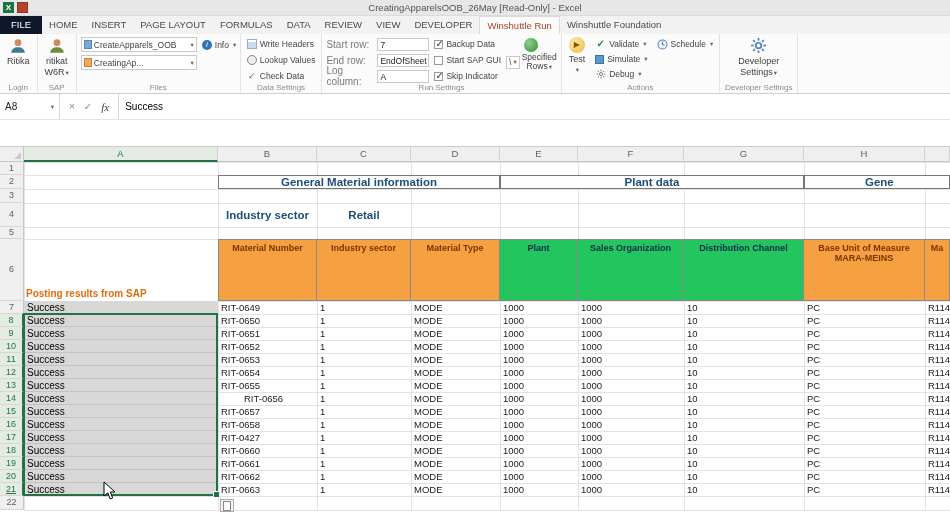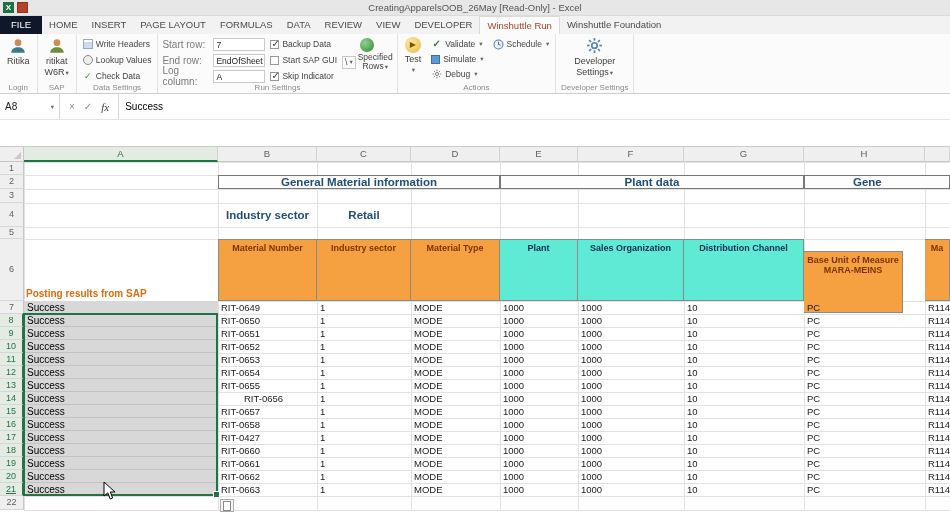--- a/index.html
+++ b/index.html
@@ -71,26 +71,26 @@
   .vline{position:absolute;width:1px;top:15px;height:348px;background:#E2E2E2;z-index:0;}
   .hline{position:absolute;height:1px;left:24px;right:0;background:#E2E2E2;z-index:0;}
   .colh{position:absolute;top:0;height:15px;background:#EFEFEF;border-right:1px solid #D2D2D2;border-bottom:1px solid #C6C6C6;font-size:9.5px;color:#616161;text-align:center;line-height:14px;z-index:3;}
   .colh.selhdr{background:#E3EBE3;color:#217346;border-bottom:2px solid #217346;}
   .corner{position:absolute;left:0;top:0;width:24px;height:15px;background:#EFEFEF;border-right:1px solid #C6C6C6;border-bottom:1px solid #C6C6C6;z-index:3;}
   .corner::after{content:"";position:absolute;right:2px;bottom:2px;border-left:7px solid transparent;border-bottom:7px solid #C9C9C9;}
   .rowh{position:absolute;left:0;width:24px;background:#EFEFEF;border-right:1px solid #C6C6C6;border-bottom:1px solid #D6D6D6;font-size:9px;color:#616161;text-align:center;z-index:3;}
   .rowh.selhdr{background:#E3EBE3;color:#217346;border-right:2px solid #217346;}
   .cell{position:absolute;z-index:2;display:flex;align-items:center;overflow:hidden;white-space:nowrap;}
   .sec{border:1px solid #777;background:#FDFDFD;color:#1F4E79;font-weight:bold;font-size:11.5px;justify-content:center;}
-  .sec.clip{justify-content:flex-start;padding-left:48px;}
+  .sec.clip{justify-content:flex-start;padding-left:60px;}
   .blue-label{color:#1F4E79;font-weight:bold;font-size:11.5px;justify-content:center;}
   .posting{color:#E26B0A;font-weight:bold;font-size:10px;align-items:flex-end;padding:0 2px 2px;}
   .th6{position:absolute;top:92px;height:62px;z-index:2;font-weight:bold;font-size:9px;line-height:10px;text-align:center;padding:3px 2px 0;border:1px solid #8A8A8A;border-left:none;overflow:hidden;}
   .th6.orange{background:#F5A142;color:#7F3300;}
-  .th6.blue{background:#5eead4;color:#0F2D51;}
+  .th6.blue{background:#22c55e;color:#0F2D51;}
   .th6.first{border-left:1px solid #8A8A8A;}
   .dcell{position:absolute;height:13px;z-index:2;font-size:9.5px;line-height:13px;padding-left:3px;overflow:hidden;white-space:nowrap;color:#1A1A1A;}
   .dcell.acell{background:#D8D8D8;border-bottom:1px solid #C2C2C2;font-size:10px;color:#000;}
   .sel{position:absolute;left:23px;top:166px;width:195px;height:183px;border:2px solid #217346;z-index:5;}
   .sel::after{content:"";position:absolute;right:-4px;bottom:-4px;width:5px;height:5px;background:#217346;border:1px solid #fff;}
   .cursor{position:absolute;left:103px;top:334px;z-index:10;}
   .paste-btn{position:absolute;left:220px;top:352px;width:14px;height:13px;background:#F4F4F4;border:1px solid #ABABAB;z-index:6;display:flex;align-items:center;justify-content:center;}
   .paste-btn::after{content:"";width:6px;height:8px;background:#fff;border:1px solid #888;}
 </style>
 </head>
@@ -136,20 +136,40 @@
         <span class="icon-avatar"><svg viewBox="0 0 16 16" width="18" height="18">
               <circle cx="8" cy="5" r="3" fill="#C98C5A"></circle>
               <path d="M2 14c0-3.3 2.7-5 6-5s6 1.7 6 5z" fill="#6E8F3C"></path>
             </svg></span>
         <span>ritikat</span>
         <span><span>W6R</span><span class="caret">▾</span></span>
       </div>
       <div class="rgroup-label">SAP</div>
     </div>
 
+    <div class="rgroup">
+      <div class="files-grid">
+        <div class="combo">
+          <span class="doc-icon"></span>
+          <span class="combo-text">CreateApparels_OOB</span>
+          <span class="caret">▾</span>
+        </div>
+        <div class="rbtn-small">
+          <span class="info-icon">i</span>
+          <span>Info</span>
+          <span class="caret">▾</span>
+        </div>
+        <div class="combo">
+          <span class="doc-icon orange"></span>
+          <span class="combo-text">CreatingAp...</span>
+          <span class="caret">▾</span>
+        </div>
+      </div>
+      <div class="rgroup-label">Files</div>
+    </div>
 
     <div class="rgroup">
       <div class="ds-col">
         <div class="rbtn-small">
           <span class="ds-icon"></span>
           <span>Write Headers</span>
         </div>
         <div class="rbtn-small">
           <span class="ds-icon lookup"></span>
           <span>Lookup Values</span>
@@ -382,21 +402,21 @@
       <div class="rowh selhdr" style="top: 310px; height: 13px; line-height: 12px;">19</div>
       <div class="rowh selhdr" style="top: 323px; height: 13px; line-height: 12px;">20</div>
       <div class="rowh selhdr" style="top: 336px; height: 13px; line-height: 12px; text-decoration: underline;">21</div>
       <div class="rowh" style="top: 349px; height: 14px; line-height: 13px;">22</div>
       <div class="th6 orange first" style="left: 218px; width: 99px;">Material Number</div>
       <div class="th6 orange" style="left: 317px; width: 94px;">Industry sector</div>
       <div class="th6 orange" style="left: 411px; width: 89px;">Material Type</div>
       <div class="th6 blue" style="left: 500px; width: 78px;">Plant</div>
       <div class="th6 blue" style="left: 578px; width: 106px;">Sales Organization</div>
       <div class="th6 blue" style="left: 684px; width: 120px;">Distribution Channel</div>
-      <div class="th6 orange" style="left: 804px; width: 99px; margin-top: 12px;">Base Unit of Measure MARA-MEINS</div>
+      <div class="th6 orange" style="left: 804px; width: 121px;">Base Unit of Measure MARA-MEINS</div>
       <div class="th6 orange" style="left: 925px; width: 25px;">Ma</div>
       <div class="dcell acell" style="left: 24px; width: 194px; top: 154px;">Success</div>
       <div class="dcell" style="left: 218px; width: 99px; top: 154px;">RIT-0649</div>
       <div class="dcell" style="left: 317px; width: 94px; top: 154px;">1</div>
       <div class="dcell" style="left: 411px; width: 89px; top: 154px;">MODE</div>
       <div class="dcell" style="left: 500px; width: 78px; top: 154px;">1000</div>
       <div class="dcell" style="left: 578px; width: 106px; top: 154px;">1000</div>
       <div class="dcell" style="left: 684px; width: 120px; top: 154px;">10</div>
       <div class="dcell" style="left: 804px; width: 121px; top: 154px;">PC</div>
       <div class="dcell" style="left: 925px; width: 25px; top: 154px;">R1141</div>

